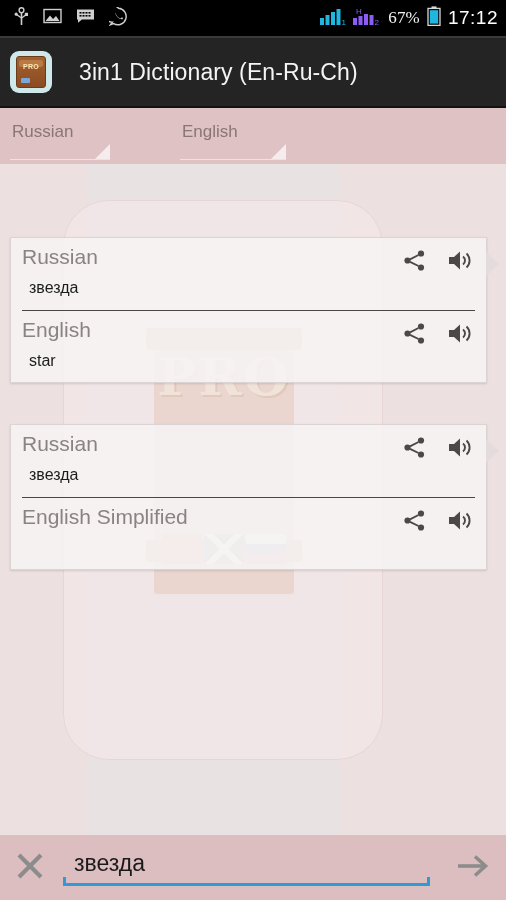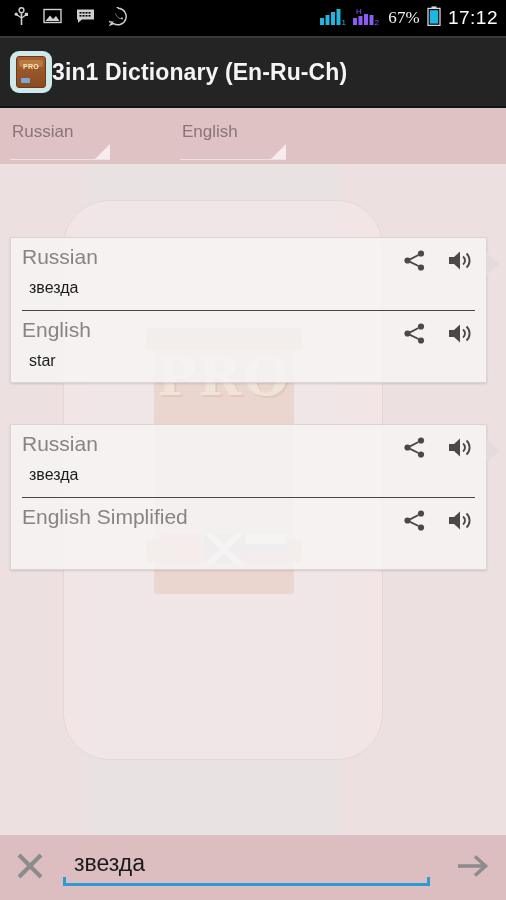--- a/index.html
+++ b/index.html
@@ -49,21 +49,21 @@
   }
   .app-icon-pro{
     font-size:7px; color:#ffe7b8; font-weight:bold; letter-spacing:.3px;
     position:relative; top:-6px;
   }
   .app-icon-inner::after{
     content:""; position:absolute; bottom:4px; left:4px; width:9px; height:5px;
     background:#7aa7d8; border-radius:1px;
   }
   .app-title{
-    color:#f4f4f4; font-size:23px; margin-left:0; letter-spacing:.1px;font-weight:bold;
+    color:#f4f4f4; font-size:23px; margin-left:27px; letter-spacing:.1px;
   }
   .titlebar-sep{
     position:absolute; top:106px; left:0; width:506px; height:2px;
     background:#111;
   }
 
   
   .langbar{
     position:absolute; top:108px; left:0; width:506px; height:56px;
     background:#dfc2c3;

